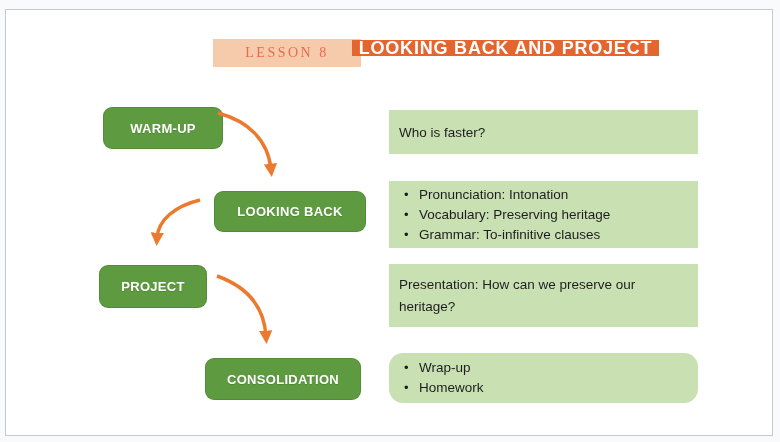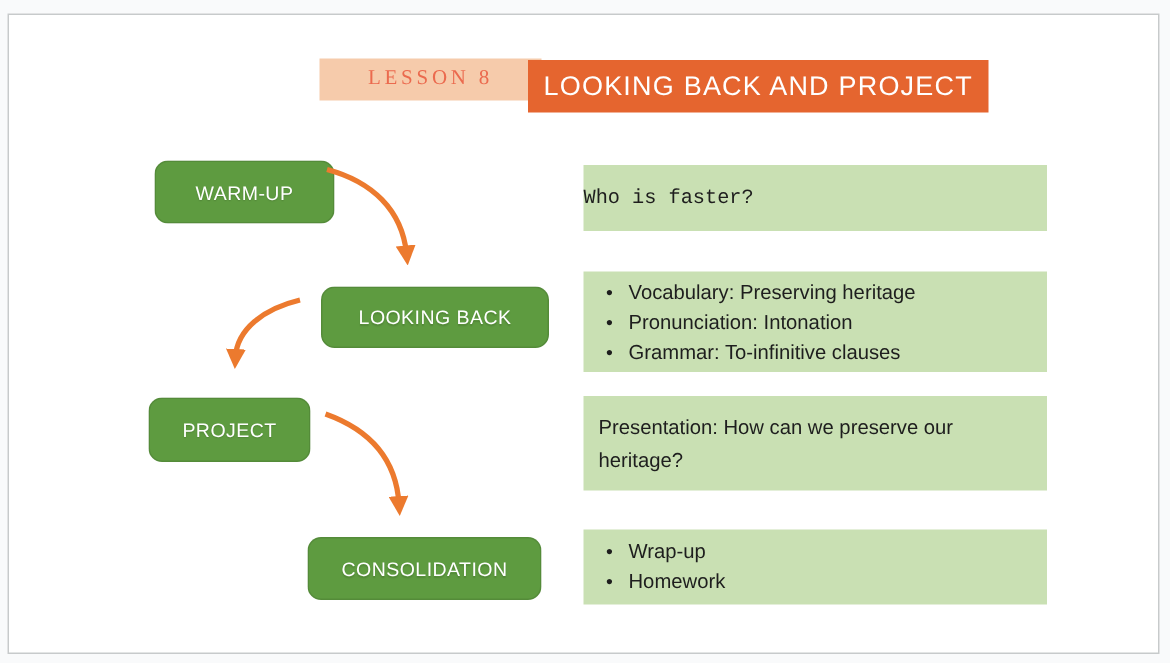--- a/index.html
+++ b/index.html
@@ -33,35 +33,35 @@
     position:absolute; left:207px; top:29px;
     width:148px; height:28px;
     background:var(--badge-bg);
     color:var(--badge-text);
     font-family:"Liberation Serif", serif;
     font-size:14px; letter-spacing:2.5px;
     display:flex; align-items:center; justify-content:center;
   }
   .page-title{
     position:absolute; left:346px; top:30px;
-    width:307px; height:35px;
+    width:307px; height:16px;
     background:var(--accent-orange);
     color:#ffffff;
-    font-size:18px; font-weight:normal; letter-spacing:0.8px;
+    font-size:18px; font-weight:bold; letter-spacing:0.8px;
     display:flex; align-items:center; justify-content:center;
     white-space:nowrap;
   }
   
   .node{
     position:absolute;
     background:var(--node-green);
     border:1px solid rgba(0,0,0,0.10);
     border-radius:9px;
     color:#ffffff;
-    font-weight:normal; font-size:13px; letter-spacing:0.3px;
+    font-weight:bold; font-size:13px; letter-spacing:0.3px;
     display:flex; align-items:center; justify-content:center;
     text-shadow:0 1px 1px rgba(0,0,0,0.15);
   }
   .node-warmup{ left:97px; top:97px; width:120px; height:42px; }
   .node-lookingback{ left:208px; top:181px; width:152px; height:41px; }
   .node-project{ left:93px; top:255px; width:108px; height:43px; }
   .node-consolidation{ left:199px; top:348px; width:156px; height:42px; }
   
   .arrows{
     position:absolute; left:0; top:0;
@@ -71,24 +71,24 @@
   }
   
   .panel{
     position:absolute; left:383px;
     width:309px;
     background:var(--panel-green);
     color:var(--text-dark);
     font-size:13.5px;
     display:flex; align-items:center;
   }
-  .panel-1{ top:100px; height:44px; padding-left:0;font-family:Liberation Mono, monospace; }
+  .panel-1{ top:100px; height:44px; padding-left:10px; }
   .panel-2{ top:171px; height:67px; }
   .panel-3{ top:254px; height:63px; padding-left:10px; padding-right:56px; line-height:22px; }
-  .panel-4{ top:343px; height:50px; }
+  .panel-4{ top:343px; height:50px;border-radius:14px; }
   .panel ul{
     list-style:none;
     padding-left:15px;
     width:100%;
   }
   .panel li{
     position:relative;
     padding-left:15px;
     line-height:20px;
   }
@@ -110,22 +110,22 @@
   <div class="node node-lookingback">LOOKING BACK</div>
   <div class="node node-project">PROJECT</div>
   <div class="node node-consolidation">CONSOLIDATION</div>
 
   <div class="panel panel-1">
     <span>Who is faster?</span>
   </div>
 
   <div class="panel panel-2">
     <ul>
+      <li>Pronunciation: Intonation</li>
       <li>Vocabulary: Preserving heritage</li>
-      <li>Pronunciation: Intonation</li>
       <li>Grammar: To-infinitive clauses</li>
     </ul>
   </div>
 
   <div class="panel panel-3">
     <span>Presentation: How can we preserve our heritage?</span>
   </div>
 
   <div class="panel panel-4">
     <ul>

